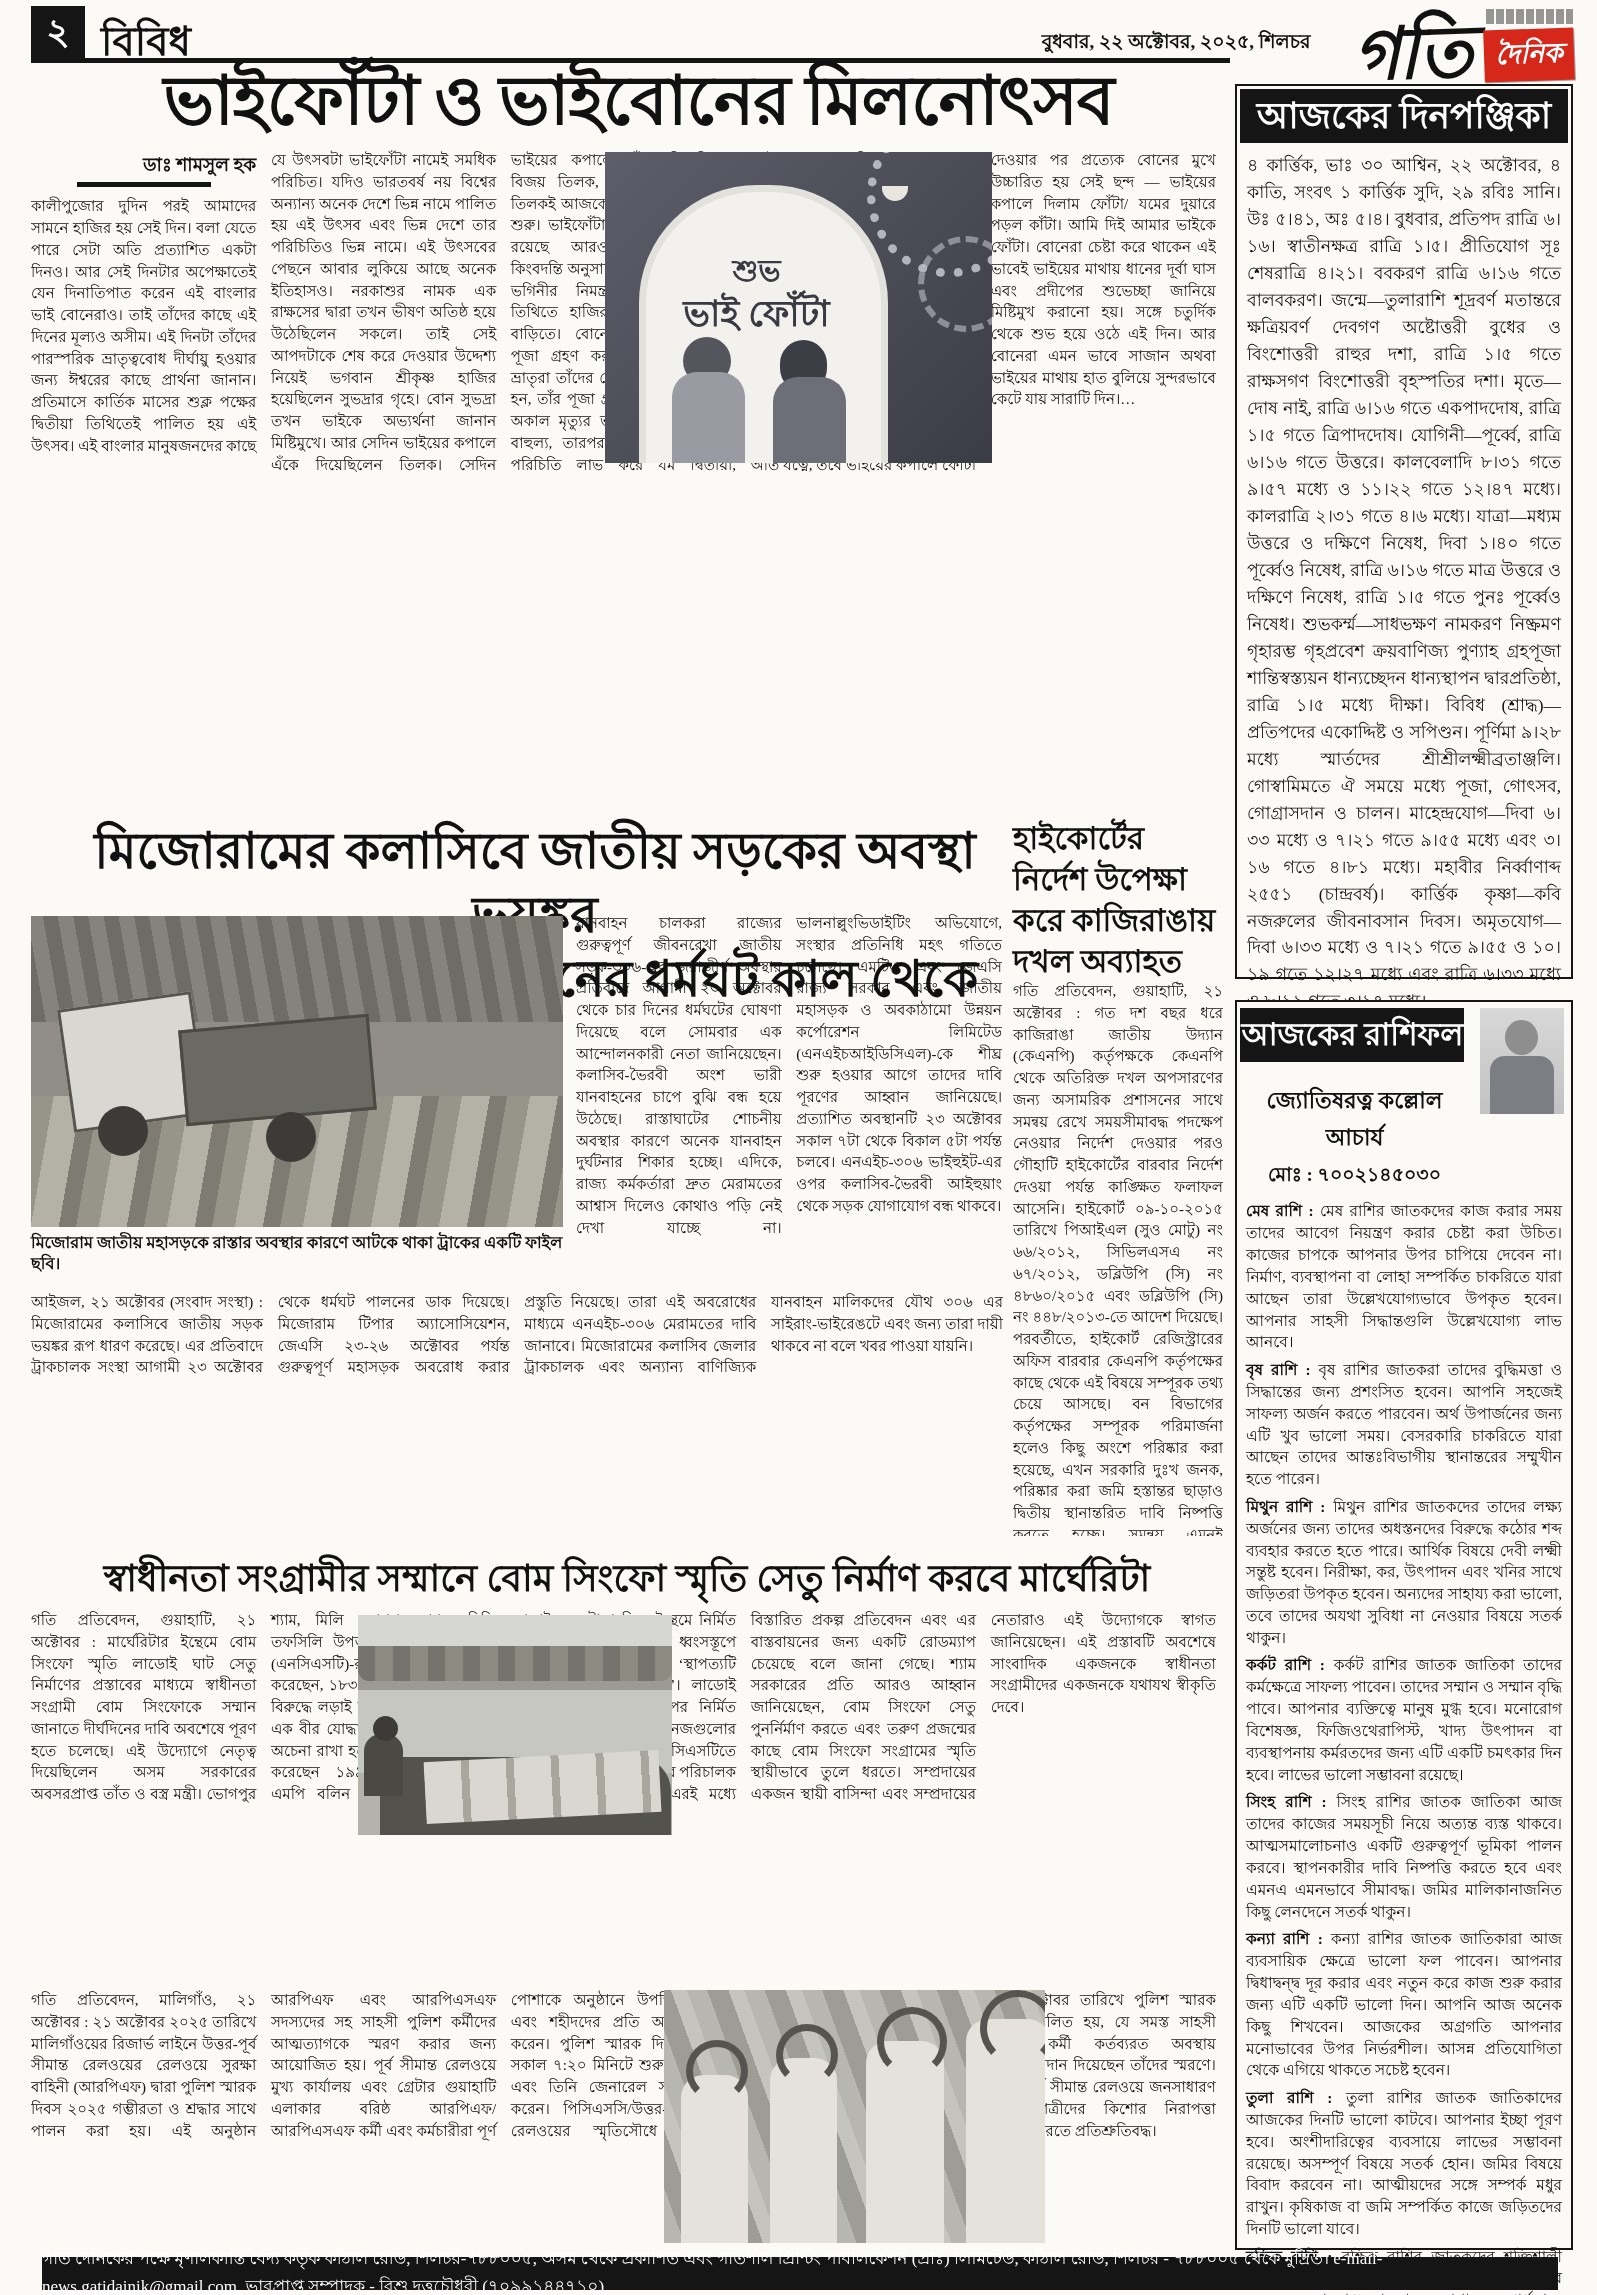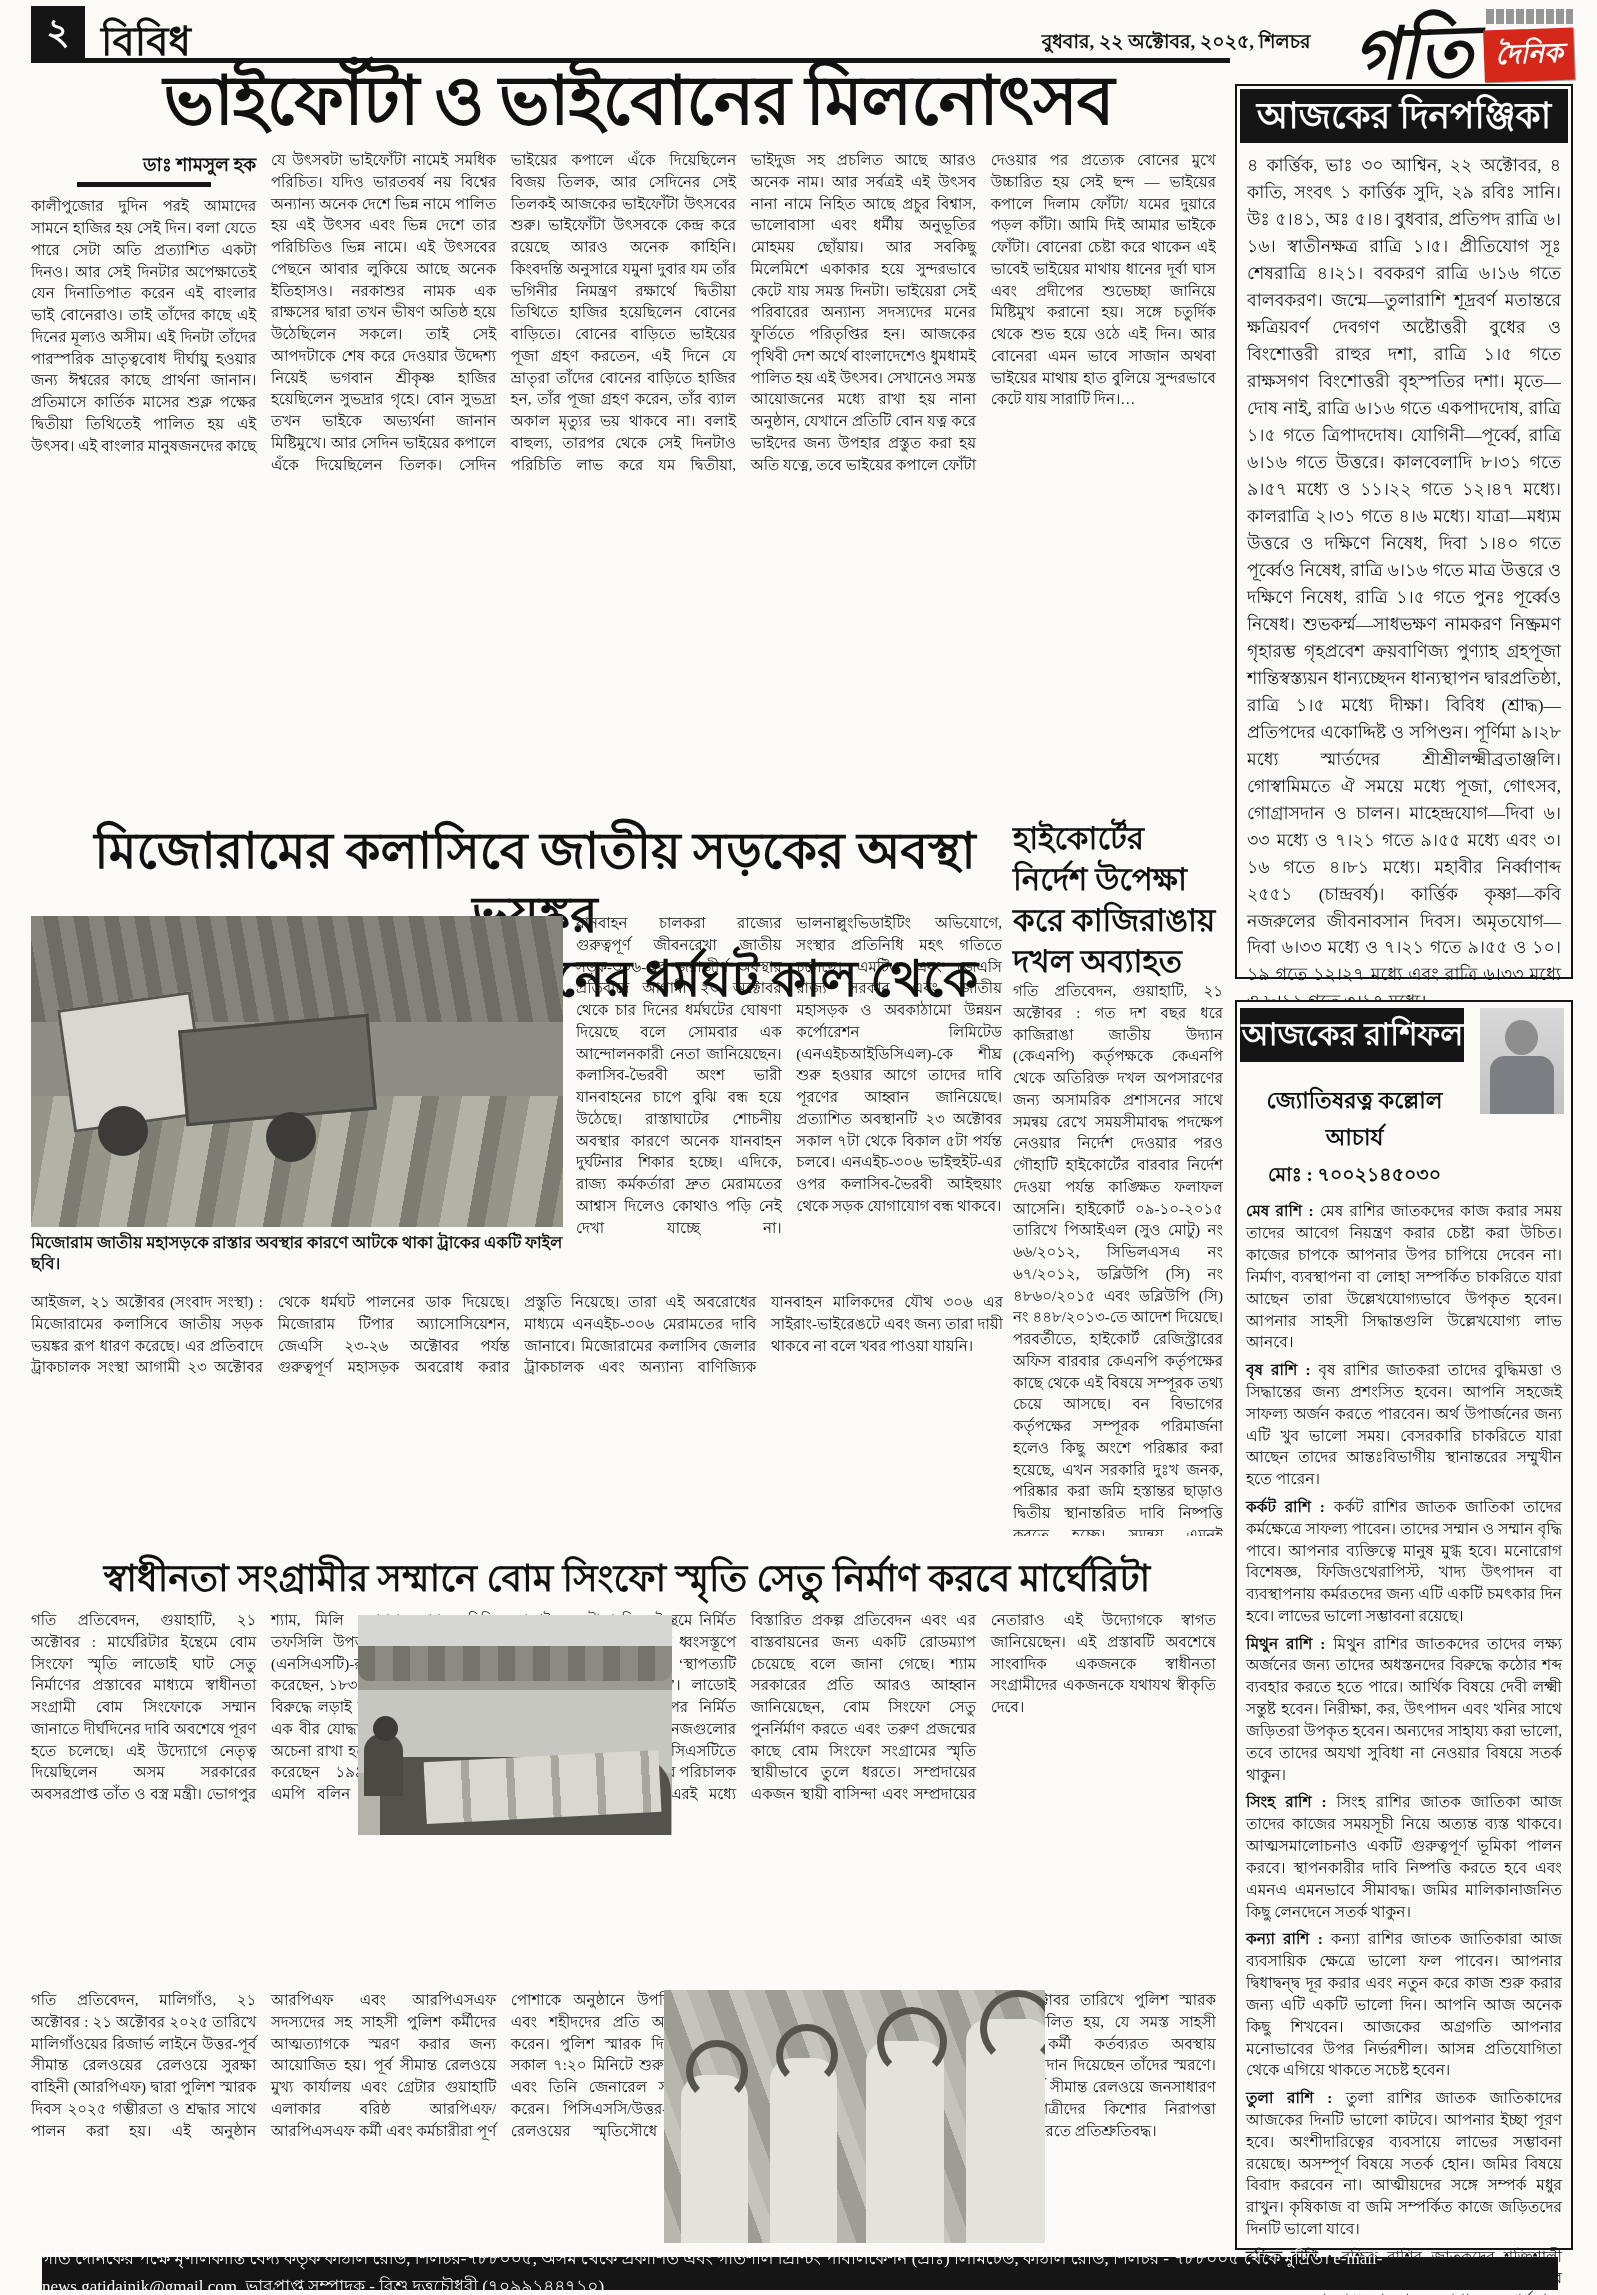--- a/index.html
+++ b/index.html
@@ -133,20 +133,32 @@
     <div class="almanac-src">তথ্য সূত্র : শ্রী মদন গুপ্তের ফুলপঞ্জিকা।</div>
   </div>
 
   <div class="abs lead-headline">ভাইফোঁটা ও ভাইবোনের মিলনোৎসব</div>
   <div class="abs lead-body body-text cols5">
     <div class="byline">ডাঃ শামসুল হক</div>
     <div class="byline-rule"></div>
     <span>কালীপুজোর দুদিন পরই আমাদের সামনে হাজির হয় সেই দিন। বলা যেতে পারে সেটা অতি প্রত্যাশিত একটা দিনও। আর সেই দিনটার অপেক্ষাতেই যেন দিনাতিপাত করেন এই বাংলার ভাই বোনেরাও। তাই তাঁদের কাছে এই দিনের মূল্যও অসীম। এই দিনটা তাঁদের পারস্পরিক ভ্রাতৃত্ববোধ দীর্ঘায়ু হওয়ার জন্য ঈশ্বরের কাছে প্রার্থনা জানান। প্রতিমাসে কার্তিক মাসের শুক্ল পক্ষের দ্বিতীয়া তিথিতেই পালিত হয় এই উৎসব। এই বাংলার মানুষজনদের কাছে যে উৎসবটা ভাইফোঁটা নামেই সমধিক পরিচিত। যদিও ভারতবর্ষ নয় বিশ্বের অন্যান্য অনেক দেশে ভিন্ন নামে পালিত হয় এই উৎসব এবং ভিন্ন দেশে তার পরিচিতিও ভিন্ন নামে। এই উৎসবের পেছনে আবার লুকিয়ে আছে অনেক ইতিহাসও। নরকাশুর নামক এক রাক্ষসের দ্বারা তখন ভীষণ অতিষ্ঠ হয়ে উঠেছিলেন সকলে। তাই সেই আপদটাকে শেষ করে দেওয়ার উদ্দেশ্য নিয়েই ভগবান শ্রীকৃষ্ণ হাজির হয়েছিলেন সুভদ্রার গৃহে। বোন সুভদ্রা তখন ভাইকে অভ্যর্থনা জানান মিষ্টিমুখে। আর সেদিন ভাইয়ের কপালে এঁকে দিয়েছিলেন তিলক। সেদিন ভাইয়ের কপালে এঁকে দিয়েছিলেন বিজয় তিলক, আর সেদিনের সেই তিলকই আজকের ভাইফোঁটা উৎসবের শুরু। ভাইফোঁটা উৎসবকে কেন্দ্র করে রয়েছে আরও অনেক কাহিনি। কিংবদন্তি অনুসারে যমুনা দুবার যম তাঁর ভগিনীর নিমন্ত্রণ রক্ষার্থে দ্বিতীয়া তিথিতে হাজির হয়েছিলেন বোনের বাড়িতে। বোনের বাড়িতে ভাইয়ের পূজা গ্রহণ করতেন, এই দিনে যে ভ্রাতৃরা তাঁদের বোনের বাড়িতে হাজির হন, তাঁর পূজা গ্রহণ করেন, তাঁর ব্যাল অকাল মৃত্যুর ভয় থাকবে না। বলাই বাহুল্য, তারপর থেকে সেই দিনটাও পরিচিতি লাভ করে যম দ্বিতীয়া, ভাইদুজ সহ প্রচলিত আছে আরও অনেক নাম। আর সর্বত্রই এই উৎসব নানা নামে নিহিত আছে প্রচুর বিশ্বাস, ভালোবাসা এবং ধর্মীয় অনুভূতির মোহময় ছোঁয়ায়। আর সবকিছু মিলেমিশে একাকার হয়ে সুন্দরভাবে কেটে যায় সমস্ত দিনটা। ভাইয়েরা সেই পরিবারের অন্যান্য সদস্যদের মনের ফুর্তিতে পরিতৃপ্তির হন। আজকের পৃথিবী দেশ অর্থে বাংলাদেশেও ধুমধামই পালিত হয় এই উৎসব। সেখানেও সমস্ত আয়োজনের মধ্যে রাখা হয় নানা অনুষ্ঠান, যেখানে প্রতিটি বোন যত্ন করে ভাইদের জন্য উপহার প্রস্তুত করা হয় অতি যত্নে, তবে ভাইয়ের কপালে ফোঁটা দেওয়ার পর প্রত্যেক বোনের মুখে উচ্চারিত হয় সেই ছন্দ — ভাইয়ের কপালে দিলাম ফোঁটা/ যমের দুয়ারে পড়ল কাঁটা। আমি দিই আমার ভাইকে ফোঁটা। বোনেরা চেষ্টা করে থাকেন এই ভাবেই ভাইয়ের মাথায় ধানের দূর্বা ঘাস এবং প্রদীপের শুভেচ্ছা জানিয়ে মিষ্টিমুখ করানো হয়। সঙ্গে চতুর্দিক থেকে শুভ হয়ে ওঠে এই দিন। আর বোনেরা এমন ভাবে সাজান অথবা ভাইয়ের মাথায় হাত বুলিয়ে সুন্দরভাবে কেটে যায় সারাটি দিন।…</span>
   </div>
 
+  <div class="abs card">
+    <div class="mandala"></div>
+    <div class="mandala2"></div>
+    <div class="diya"></div>
+    <div class="arch"></div>
+    <div class="t1">শুভ</div>
+    <div class="t2">ভাই ফোঁটা</div>
+    <div class="bro-head"></div>
+    <div class="bro"></div>
+    <div class="sis-head"></div>
+    <div class="sis"></div>
+  </div>
 
   <div class="abs mz-headline">
     <div>মিজোরামের কলাসিবে জাতীয় সড়কের অবস্থা ভয়ঙ্কর</div>
     <div>ট্রাকচালক সংস্থার চারদিনের ধর্মঘট কাল থেকে</div>
   </div>
 
   <div class="abs kz-headline">হাইকোর্টের নির্দেশ উপেক্ষা করে কাজিরাঙায় দখল অব্যাহত</div>
   <div class="abs kz-body body-text">গতি প্রতিবেদন, গুয়াহাটি, ২১ অক্টোবর : গত দশ বছর ধরে কাজিরাঙা জাতীয় উদ্যান (কেএনপি) কর্তৃপক্ষকে কেএনপি থেকে অতিরিক্ত দখল অপসারণের জন্য অসামরিক প্রশাসনের সাথে সমন্বয় রেখে সময়সীমাবদ্ধ পদক্ষেপ নেওয়ার নির্দেশ দেওয়ার পরও গৌহাটি হাইকোর্টের বারবার নির্দেশ দেওয়া পর্যন্ত কাঙ্ক্ষিত ফলাফল আসেনি। হাইকোর্ট ০৯-১০-২০১৫ তারিখে পিআইএল (সুও মোটু) নং ৬৬/২০১২, সিভিলএসএ নং ৬৭/২০১২, ডব্লিউপি (সি) নং ৪৮৬০/২০১৫ এবং ডব্লিউপি (সি) নং ৪৪৮/২০১৩-তে আদেশ দিয়েছে। পরবর্তীতে, হাইকোর্ট রেজিস্ট্রারের অফিস বারবার কেএনপি কর্তৃপক্ষের কাছে থেকে এই বিষয়ে সম্পূরক তথ্য চেয়ে আসছে। বন বিভাগের কর্তৃপক্ষের সম্পূরক পরিমার্জনা হলেও কিছু অংশে পরিষ্কার করা হয়েছে, এখন সরকারি দুঃখ জনক, পরিষ্কার করা জমি হস্তান্তর ছাড়াও দ্বিতীয় স্থানান্তরিত দাবি নিষ্পত্তি করতে হচ্ছে। সমন্বয় এমনই নেওয়াকেন্দ্রিক জমির পরিমাণ এখন দ্বিতীয় দফায় কমলা কমিশনের কাছে নিষ্পত্তি হওয়ার অপেক্ষায় রয়েছে। জমিতে বসবাসকারীদের জন্য বিচার প্রক্রিয়া সম্পূর্ণ না হওয়া পর্যন্ত কেন্দ্রীয় ও রাজ্য প্রশাসনের যথার্থ বন বিভাগ এবং জেলা প্রশাসনের তরফে কঠোর নজরদারির দাবি উঠেছে।…</div>
 
   <div class="abs truck-photo">
@@ -194,22 +206,22 @@
       <div class="astro-photo">
         <div class="head"></div>
         <div class="torso"></div>
       </div>
     </div>
     <div class="astro-name">জ্যোতিষরত্ন কল্লোল আচার্য</div>
     <div class="astro-phone">মোঃ : ৭০০২১৪৫০৩০</div>
     <div class="horo-body">
       <div class="horo-entry"><b>মেষ রাশি :</b> <span>মেষ রাশির জাতকদের কাজ করার সময় তাদের আবেগ নিয়ন্ত্রণ করার চেষ্টা করা উচিত। কাজের চাপকে আপনার উপর চাপিয়ে দেবেন না। নির্মাণ, ব্যবস্থাপনা বা লোহা সম্পর্কিত চাকরিতে যারা আছেন তারা উল্লেখযোগ্যভাবে উপকৃত হবেন। আপনার সাহসী সিদ্ধান্তগুলি উল্লেখযোগ্য লাভ আনবে।</span></div>
       <div class="horo-entry"><b>বৃষ রাশি :</b> <span>বৃষ রাশির জাতকরা তাদের বুদ্ধিমত্তা ও সিদ্ধান্তের জন্য প্রশংসিত হবেন। আপনি সহজেই সাফল্য অর্জন করতে পারবেন। অর্থ উপার্জনের জন্য এটি খুব ভালো সময়। বেসরকারি চাকরিতে যারা আছেন তাদের আন্তঃবিভাগীয় স্থানান্তরের সম্মুখীন হতে পারেন।</span></div>
+      <div class="horo-entry"><b>মিথুন রাশি :</b> <span>মিথুন রাশির জাতকদের তাদের লক্ষ্য অর্জনের জন্য তাদের অধস্তনদের বিরুদ্ধে কঠোর শব্দ ব্যবহার করতে হতে পারে। আর্থিক বিষয়ে দেবী লক্ষ্মী সন্তুষ্ট হবেন। নিরীক্ষা, কর, উৎপাদন এবং খনির সাথে জড়িতরা উপকৃত হবেন। অন্যদের সাহায্য করা ভালো, তবে তাদের অযথা সুবিধা না নেওয়ার বিষয়ে সতর্ক থাকুন।</span></div>
       <div class="horo-entry"><b>কর্কট রাশি :</b> <span>কর্কট রাশির জাতক জাতিকা তাদের কর্মক্ষেত্রে সাফল্য পাবেন। তাদের সম্মান ও সম্মান বৃদ্ধি পাবে। আপনার ব্যক্তিত্বে মানুষ মুগ্ধ হবে। মনোরোগ বিশেষজ্ঞ, ফিজিওথেরাপিস্ট, খাদ্য উৎপাদন বা ব্যবস্থাপনায় কর্মরতদের জন্য এটি একটি চমৎকার দিন হবে। লাভের ভালো সম্ভাবনা রয়েছে।</span></div>
-      <div class="horo-entry"><b>মিথুন রাশি :</b> <span>মিথুন রাশির জাতকদের তাদের লক্ষ্য অর্জনের জন্য তাদের অধস্তনদের বিরুদ্ধে কঠোর শব্দ ব্যবহার করতে হতে পারে। আর্থিক বিষয়ে দেবী লক্ষ্মী সন্তুষ্ট হবেন। নিরীক্ষা, কর, উৎপাদন এবং খনির সাথে জড়িতরা উপকৃত হবেন। অন্যদের সাহায্য করা ভালো, তবে তাদের অযথা সুবিধা না নেওয়ার বিষয়ে সতর্ক থাকুন।</span></div>
       <div class="horo-entry"><b>সিংহ রাশি :</b> <span>সিংহ রাশির জাতক জাতিকা আজ তাদের কাজের সময়সূচী নিয়ে অত্যন্ত ব্যস্ত থাকবে। আত্মসমালোচনাও একটি গুরুত্বপূর্ণ ভূমিকা পালন করবে। স্থাপনকারীর দাবি নিষ্পত্তি করতে হবে এবং এমনএ এমনভাবে সীমাবদ্ধ। জমির মালিকানাজনিত কিছু লেনদেনে সতর্ক থাকুন।</span></div>
       <div class="horo-entry"><b>কন্যা রাশি :</b> <span>কন্যা রাশির জাতক জাতিকারা আজ ব্যবসায়িক ক্ষেত্রে ভালো ফল পাবেন। আপনার দ্বিধাদ্বন্দ্ব দূর করার এবং নতুন করে কাজ শুরু করার জন্য এটি একটি ভালো দিন। আপনি আজ অনেক কিছু শিখবেন। আজকের অগ্রগতি আপনার মনোভাবের উপর নির্ভরশীল। আসন্ন প্রতিযোগিতা থেকে এগিয়ে থাকতে সচেষ্ট হবেন।</span></div>
       <div class="horo-entry"><b>তুলা রাশি :</b> <span>তুলা রাশির জাতক জাতিকাদের আজকের দিনটি ভালো কাটবে। আপনার ইচ্ছা পূরণ হবে। অংশীদারিত্বের ব্যবসায়ে লাভের সম্ভাবনা রয়েছে। অসম্পূর্ণ বিষয়ে সতর্ক হোন। জমির বিষয়ে বিবাদ করবেন না। আত্মীয়দের সঙ্গে সম্পর্ক মধুর রাখুন। কৃষিকাজ বা জমি সম্পর্কিত কাজে জড়িতদের দিনটি ভালো যাবে।</span></div>
       <div class="horo-entry"><b>বৃশ্চিক রাশি :</b> <span>বৃশ্চিক রাশির জাতকদের শক্তিশালী ব্যক্তিত্বের জন্য দিনটি ভালো যাবে। আজকের অনুকূল সম্ভাবনাগুলো কাজে লাগান। সম্পূর্ণভাবে আগের ভুলগুলো শুধরে নিন। যান্ত্রিক ও প্রযুক্তিগত কাজে জড়িতরা সফল হবেন। আয় বৃদ্ধি পাবে। ব্যবসায়িক কর্মকর্তাদের জন্য সুখবর রয়েছে।</span></div>
 
     </div>
   </div>
 
   <div class="abs footer-bar">
     <span>গতি দৈনিকের পক্ষে মৃণালকান্তি বৈদ্য কর্তৃক কাঁঠাল রোড, শিলচর-৭৮৮০০৫, অসম থেকে প্রকাশিত এবং গতিশীল প্রিন্টিং পাবলিকেশন (প্রাঃ) লিমিটেড, কাঁঠাল রোড, শিলচর - ৭৮৮০০৫ থেকে মুদ্রিত। e-mail-news.gatidainik@gmail.com. ভারপ্রাপ্ত সম্পাদক - বিশু দত্তচৌধুরী (৭০৯৯১৪৪৭১০)</span>

